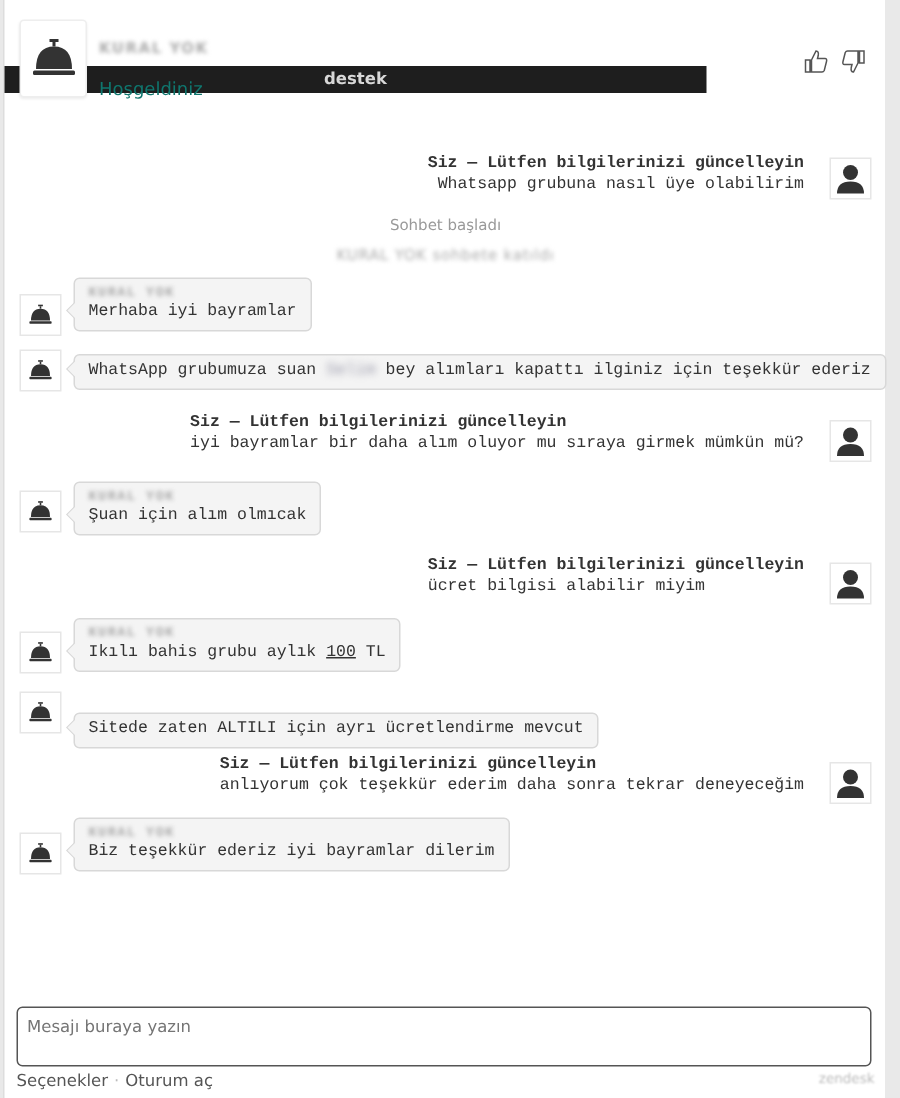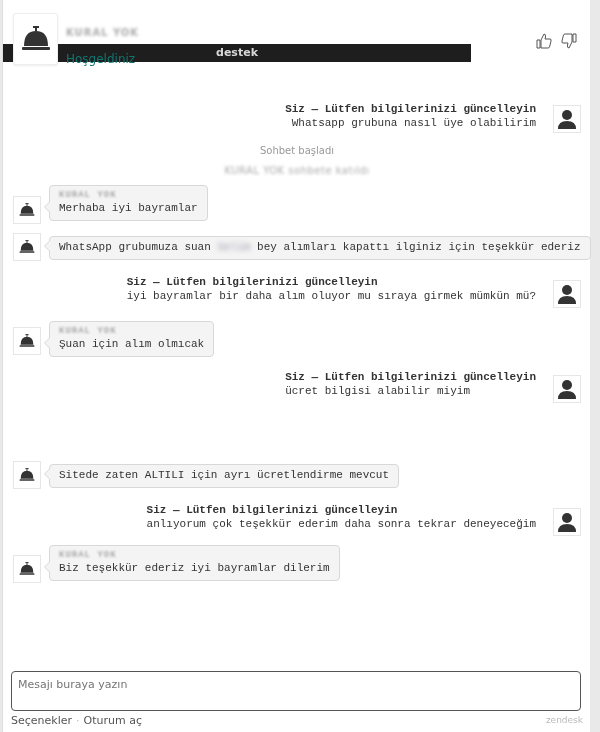--- a/index.html
+++ b/index.html
@@ -141,31 +141,45 @@
         <span>ücret bilgisi alabilir miyim</span>
       </div>
       <div class="avatar" style="left:550px;top:5px;">
         <svg width="22" height="22" viewBox="0 0 22 22">
             <circle cx="11" cy="7" r="5" fill="#333"></circle>
             <path d="M2 21 Q2 13 11 13 Q20 13 20 21 Z" fill="#333"></path>
           </svg>
       </div>
     </div>
 
+    <div class="msg" style="left:0;top:341px;width:588px;height:40px;">
+      <div class="avatar" style="left:10px;top:10px;">
+        <svg width="18" height="18" viewBox="0 0 34 34">
+            <rect x="14" y="4" width="6" height="2" fill="#333"></rect>
+            <rect x="16" y="6" width="2" height="3" fill="#333"></rect>
+            <path d="M5 24 Q5 9 17 9 Q29 9 29 24 Z" fill="#333"></path>
+            <rect x="3" y="25" width="28" height="3" rx="1" fill="#333"></rect>
+          </svg>
+      </div>
+      <div class="bubble" style="left:46px;top:1px;">
+        <span class="who">KURAL YOK</span>
+        <span>Ikılı bahis grubu aylık </span><span class="u">100</span><span> TL</span>
+      </div>
+    </div>
 
     <div class="msg" style="left:0;top:391px;width:588px;height:30px;">
       <div class="avatar" style="left:10px;top:0;">
         <svg width="18" height="18" viewBox="0 0 34 34">
             <rect x="14" y="4" width="6" height="2" fill="#333"></rect>
             <rect x="16" y="6" width="2" height="3" fill="#333"></rect>
             <path d="M5 24 Q5 9 17 9 Q29 9 29 24 Z" fill="#333"></path>
             <rect x="3" y="25" width="28" height="3" rx="1" fill="#333"></rect>
           </svg>
       </div>
-      <div class="bubble" style="left:46px;top:3px;">
+      <div class="bubble" style="left:46px;top:14px;">
         <span>Sitede zaten ALTILI için ayrı ücretlendirme mevcut</span>
       </div>
     </div>
 
     <div class="msg" style="left:0;top:433px;width:588px;height:36px;">
       <div class="visitor" style="right:55px;top:0;text-align:left;">
         <span class="vname">Siz — Lütfen bilgilerinizi güncelleyin</span>
         <span>anlıyorum çok teşekkür ederim daha sonra tekrar deneyeceğim</span>
       </div>
       <div class="avatar" style="left:550px;top:5px;">

